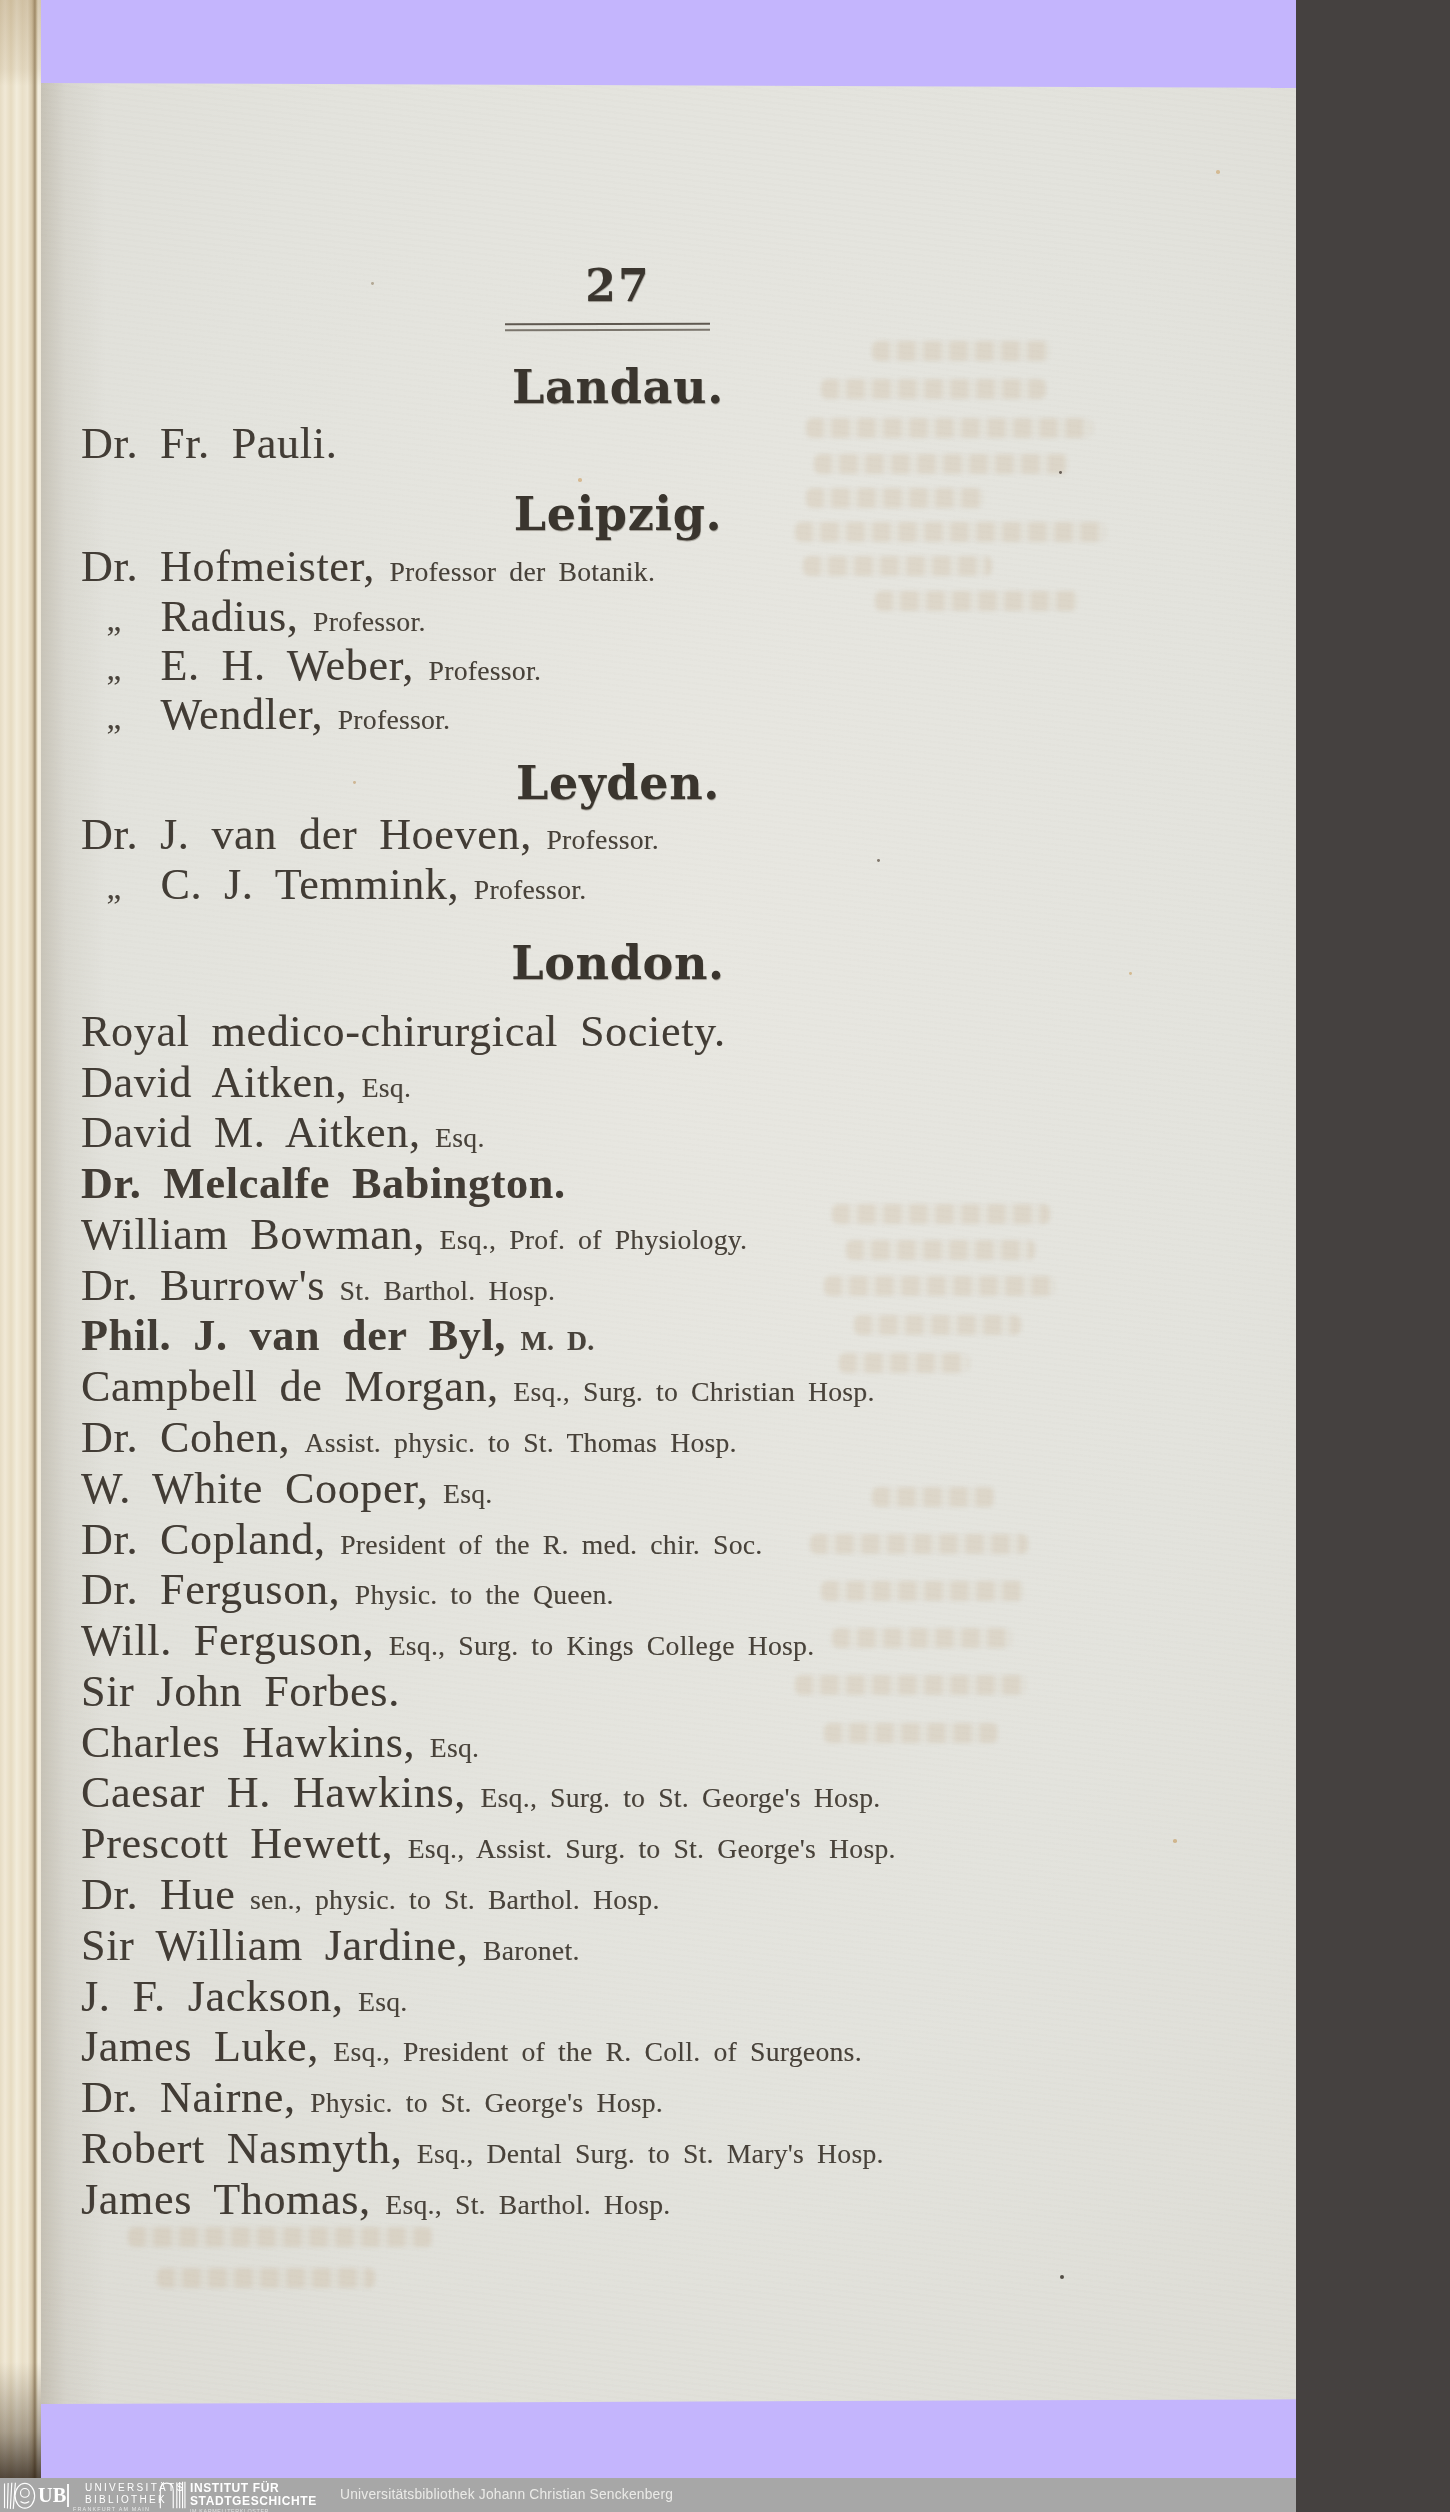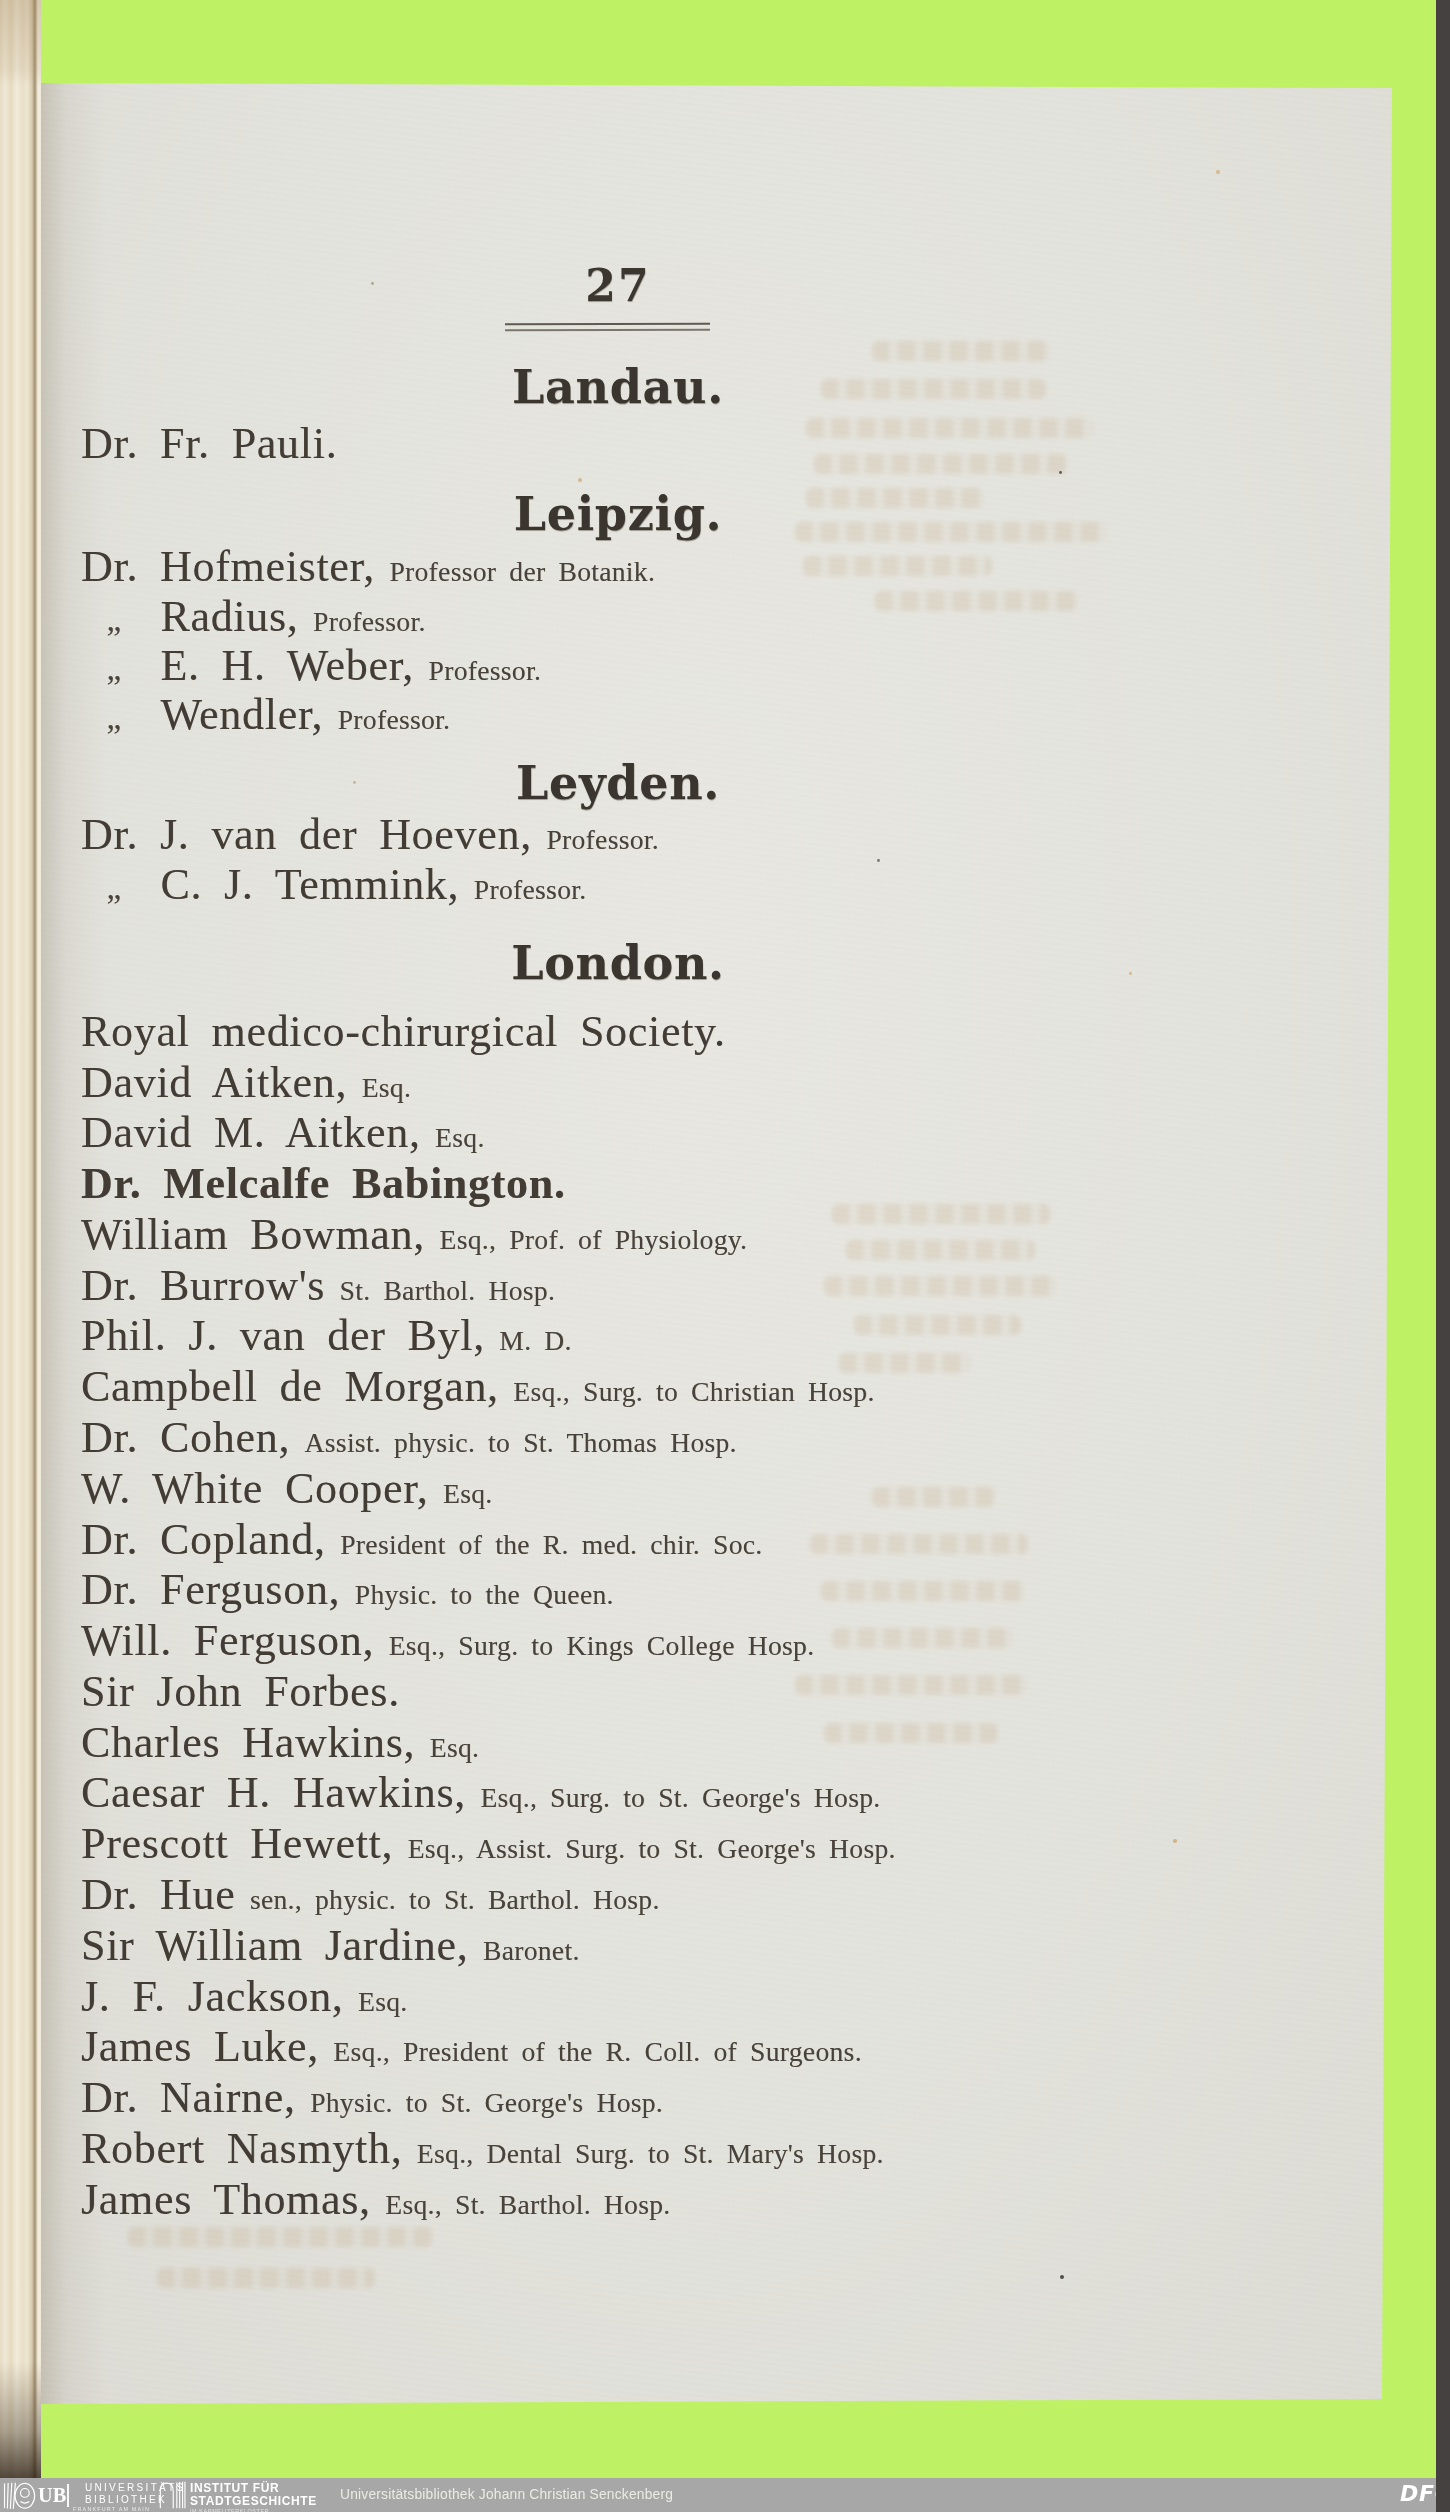--- a/index.html
+++ b/index.html
@@ -1,16 +1,16 @@
 <!DOCTYPE html>
 <html style="font-size:11.6px"><head>
 <meta charset="utf-8">
 <style>
   html,body{margin:0;padding:0;background:#454140;}
-  .stage{position:relative;width:1436px;height:2512px;background:#bef264;overflow:hidden;
+  .stage{position:relative;width:1296px;height:2512px;background:#c4b5fd;overflow:hidden;
          font-family:"Liberation Serif",serif;}
 
   
   .edge-strip{position:absolute;left:0;top:0;width:41px;height:2478px;
     background:linear-gradient(90deg,#e6dcc4 0px,#f0e8d6 5.1px,#e6dbc1 11px,#f2ecdb 16.7px,
       #e9dfc8 22.5px,#eee6d3 27.6px,#d7c9ac 32px,#a08e70 35px,#c4b698 36px,#f3eedf 38px,#efe9da 41px);}
   .edge-strip .strip-top-shade{position:absolute;left:0;top:0;width:100%;height:86px;
     background:linear-gradient(180deg,rgba(150,120,75,0.30),rgba(150,120,75,0.12) 80%,rgba(150,120,75,0));}
   .edge-strip .strip-bottom-shade{position:absolute;left:0;bottom:0;width:100%;height:116px;
     background:linear-gradient(180deg,rgba(40,26,12,0) 0%,rgba(40,26,12,0.35) 60%,rgba(30,18,8,0.75) 100%);}
@@ -129,21 +129,21 @@
         <div class="city-heading" style="top: 677px;">Leyden.</div>
         <div class="entry" style="top: 726px;"><span class="entry-name">Dr. J. van der Hoeven,</span><span class="entry-desc">Professor.</span></div>
         <div class="entry" style="top: 776px;"><span class="ditto-mark">„</span><span class="entry-name">C. J. Temmink,</span><span class="entry-desc">Professor.</span></div>
         <div class="city-heading" style="top: 857px;">London.</div>
         <div class="entry" style="top: 923px;"><span class="entry-name">Royal medico-chirurgical Society.</span></div>
         <div class="entry" style="top: 974px;"><span class="entry-name">David Aitken,</span><span class="entry-desc">Esq.</span></div>
         <div class="entry" style="top: 1024px;"><span class="entry-name">David M. Aitken,</span><span class="entry-desc">Esq.</span></div>
         <div class="entry" style="top: 1075px; font-weight: bold;"><span class="entry-name">Dr. Melcalfe Babington.</span></div>
         <div class="entry" style="top: 1126px;"><span class="entry-name">William Bowman,</span><span class="entry-desc">Esq., Prof. of Physiology.</span></div>
         <div class="entry" style="top: 1177px;"><span class="entry-name">Dr. Burrow's</span><span class="entry-desc">St. Barthol. Hosp.</span></div>
-        <div class="entry" style="top: 1227px;"><span class="entry-name">Phil. J. van der Byl,</span><span class="entry-desc">M. D.</span></div>
+        <div class="entry" style="top: 1227px; font-weight: bold;"><span class="entry-name">Phil. J. van der Byl,</span><span class="entry-desc">M. D.</span></div>
         <div class="entry" style="top: 1278px;"><span class="entry-name">Campbell de Morgan,</span><span class="entry-desc">Esq., Surg. to Christian Hosp.</span></div>
         <div class="entry" style="top: 1329px;"><span class="entry-name">Dr. Cohen,</span><span class="entry-desc">Assist. physic. to St. Thomas Hosp.</span></div>
         <div class="entry" style="top: 1380px;"><span class="entry-name">W. White Cooper,</span><span class="entry-desc">Esq.</span></div>
         <div class="entry" style="top: 1431px;"><span class="entry-name">Dr. Copland,</span><span class="entry-desc">President of the R. med. chir. Soc.</span></div>
         <div class="entry" style="top: 1481px;"><span class="entry-name">Dr. Ferguson,</span><span class="entry-desc">Physic. to the Queen.</span></div>
         <div class="entry" style="top: 1532px;"><span class="entry-name">Will. Ferguson,</span><span class="entry-desc">Esq., Surg. to Kings College Hosp.</span></div>
         <div class="entry" style="top: 1583px;"><span class="entry-name">Sir John Forbes.</span></div>
         <div class="entry" style="top: 1634px;"><span class="entry-name">Charles Hawkins,</span><span class="entry-desc">Esq.</span></div>
         <div class="entry" style="top: 1684px;"><span class="entry-name">Caesar H. Hawkins,</span><span class="entry-desc">Esq., Surg. to St. George's Hosp.</span></div>
         <div class="entry" style="top: 1735px;"><span class="entry-name">Prescott Hewett,</span><span class="entry-desc">Esq., Assist. Surg. to St. George's Hosp.</span></div>

